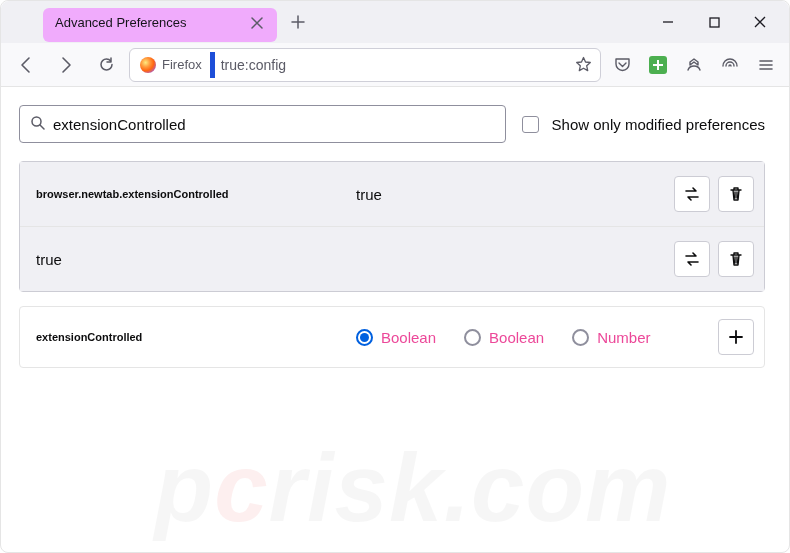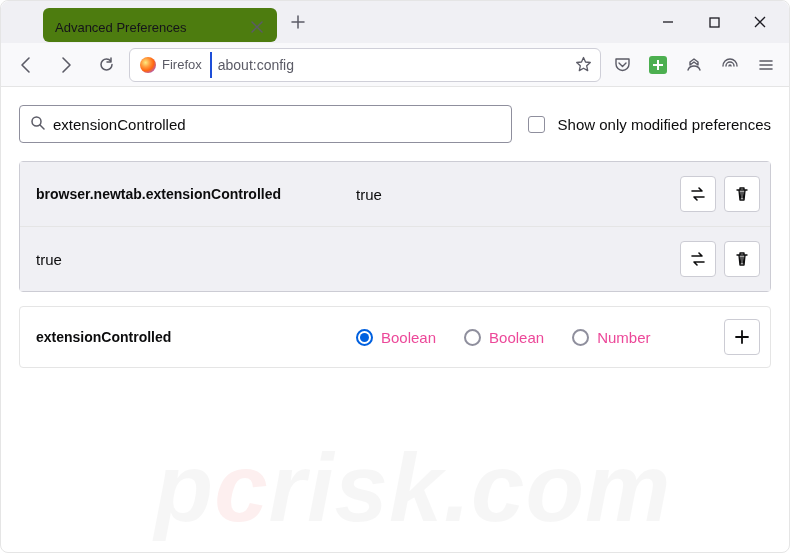--- a/index.html
+++ b/index.html
@@ -28,23 +28,23 @@
     .titlebar {
       display: flex;
       align-items: center;
       height: 42px;
       background: #f0f0f4;
       border-radius: 8px 8px 0 0;
       padding-right: 6px;
     }
     .tab {
       display: flex;
-      align-items: flex-end;
+      align-items: flex-start;
       gap: 8px;
-      background: #4d7c0f;
+      background: #f0abfc;
       border-radius: 6px;
       padding: 7px 12px;
       margin-left: 42px;
       margin-top: 6px;
       height: 34px;
       width: 234px;
       font-size: 13px;
       color: #15141a;
     }
     .tab-title { flex: 1; }
@@ -81,21 +81,21 @@
       border-radius: 6px;
       height: 34px;
       padding: 0 6px;
       gap: 6px;
     }
     .identity {
       display: flex;
       align-items: center;
       gap: 6px;
       padding: 2px 8px 2px 4px;
-      border-right: 2px solid #1d4ed8;
+      border-right: 5px solid #1d4ed8;
       height: 26px;
       color: #5b5b66;
       font-size: 13px;
     }
     .ff-logo {
       width: 16px; height: 16px; border-radius: 50%;
       background: radial-gradient(circle at 35% 35%, #ffea7f 0%, #ff9a3c 30%, #ff6611 55%, #9059ff 90%);
     }
     .url-text { color: #5b5b66; font-size: 14px; }
     .urlbar-spacer { flex: 1; }
@@ -103,21 +103,21 @@
     .toolbar-icon {
       width: 30px; height: 30px; display: flex; align-items: center; justify-content: center;
       color: #5b5b66; border-radius:4px; cursor:pointer;
     }
     .ext-green{width:18px;height:18px;background:#4caf50;border-radius:3px;position:relative;}
     .ext-green:after{content:'';position:absolute;left:4px;top:8px;width:10px;height:2px;background:#fff;}
     .ext-green:before{content:'';position:absolute;left:8px;top:4px;width:2px;height:10px;background:#fff;}
     
     .content {
       flex: 1;
-      padding: 18px 18px 0 18px;
+      padding: 18px 24px 0 18px;
       position: relative;
       overflow: hidden;
     }
     .search-row {
       display: flex;
       align-items: center;
       gap: 16px;
       margin-bottom: 18px;
     }
     .search-box {
@@ -152,21 +152,21 @@
       padding: 14px 10px 14px 16px;
       gap: 10px;
     }
     .pref-row + .pref-row {
       border-top: 1px solid #e5e5e5;
     }
     .pref-row.modified {
       background: #f0f0f4;
     }
     .pref-name {
-      font-size: 14px;
+      font-size: 11px;
       font-weight: 700;
       color: #0c0c0d;
       width: 310px;
       word-break: break-word;
       line-height:1.35;
     }
     .pref-value {
       flex: 1;
       font-size: 15px;
       font-weight: 400;
@@ -281,21 +281,21 @@
     <div class="nav-btn">
       <svg width="17" height="17" viewBox="0 0 17 17">
           <path d="M14 8.5A5.5 5.5 0 1 1 8.5 3a5.5 5.5 0 0 1 4.3 2.1M13 2v4h-4" stroke="currentColor" stroke-width="1.5" fill="none" stroke-linecap="round" stroke-linejoin="round"></path>
         </svg>
     </div>
     <div class="urlbar">
       <div class="identity">
         <span class="ff-logo"></span>
         <span>Firefox</span>
       </div>
-      <span class="url-text">about:config</span>
+      <span class="url-text">true:config</span>
       <div class="urlbar-spacer"></div>
       <span class="star-icon">
         <svg width="17" height="17" viewBox="0 0 17 17">
             <path d="M8.5 1.5l2 4.5 4.8.5-3.6 3.3 1 4.8-4.2-2.4-4.2 2.4 1-4.8L1.7 6.5l4.8-.5z" stroke="currentColor" stroke-width="1.3" fill="none" stroke-linejoin="round"></path>
           </svg>
       </span>
     </div>
     <div class="toolbar-icon">
       <svg width="17" height="17" viewBox="0 0 17 17">
           <path d="M2 3h13v5a6.5 6.5 0 0 1-13 0V3z M5 7l3.5 3.5L12 7" stroke="currentColor" stroke-width="1.4" fill="none" stroke-linejoin="round" stroke-linecap="round"></path>

